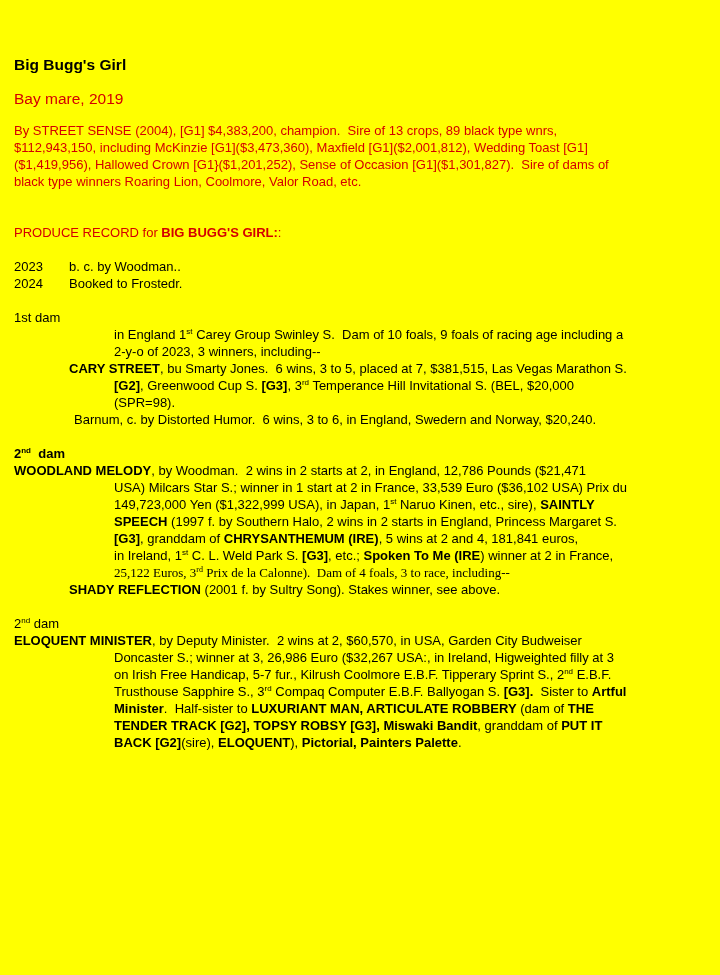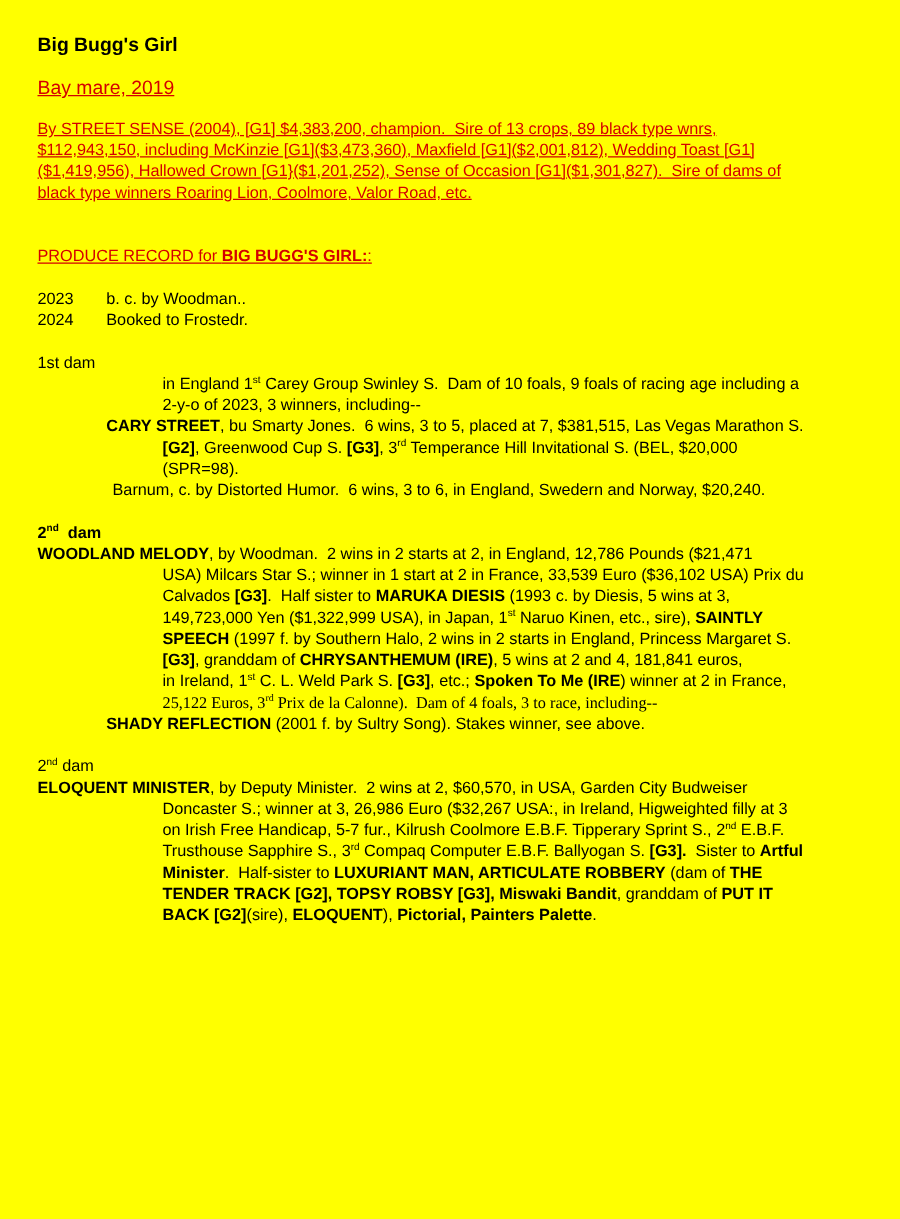--- a/index.html
+++ b/index.html
@@ -11,22 +11,23 @@
     height: 975px;
     background: #ffff00;
     font-family: "Liberation Sans", sans-serif;
     color: #000000;
     overflow: hidden;
   }
   .page {
     box-sizing: border-box;
     width: 720px;
     height: 851px;
-    padding: 26px 18px 0 30px;
+    padding: 26px 18px 0 14px;
     background: #ffff00;
+    margin-top: 28px;
   }
   .line {
     white-space: pre;
     font-size: 13px;
     line-height: 17px;
     height: 17px;
     color: #000000;
   }
   .line.title {
     font-size: 15.5px;
@@ -35,21 +36,21 @@
     font-weight: bold;
     margin-bottom: 12px;
   }
   .line.subtitle {
     font-size: 15.5px;
     line-height: 22px;
     height: 22px;
     margin-bottom: 12px;
   }
   .b { font-weight: bold; }
-  .r { color: #d40000; text-decoration: underline; }
+  .r { color: #d40000; }
   sup {
     font-size: 8px;
     line-height: 0;
     vertical-align: 5px;
   }
   .tab { display: inline-block; }
 </style>
 </head>
 <body>
 
@@ -72,21 +73,20 @@
       <div class="line" style="padding-left: 100px;"><span>in England 1</span><sup>st</sup><span> Carey Group Swinley S.  Dam of 10 foals, 9 foals of racing age including a</span></div>
       <div class="line" style="padding-left: 100px;"><span>2-y-o of 2023, 3 winners, including--</span></div>
       <div class="line" style="padding-left: 55px;"><span class="b">CARY STREET</span><span>, bu Smarty Jones.  6 wins, 3 to 5, placed at 7, $381,515, Las Vegas Marathon S.</span></div>
       <div class="line" style="padding-left: 100px;"><span class="b">[G2]</span><span>, Greenwood Cup S. </span><span class="b">[G3]</span><span>, 3</span><sup>rd</sup><span> Temperance Hill Invitational S. (BEL, $20,000</span></div>
       <div class="line" style="padding-left: 100px;"><span>(SPR=98).</span></div>
       <div class="line" style="padding-left: 60px;"><span>Barnum, c. by Distorted Humor.  6 wins, 3 to 6, in England, Swedern and Norway, $20,240.</span></div>
       <div class="line">&nbsp;</div>
       <div class="line"><span class="b">2</span><sup class="b">nd</sup><span class="b">  dam</span></div>
       <div class="line"><span class="b">WOODLAND MELODY</span><span>, by Woodman.  2 wins in 2 starts at 2, in England, 12,786 Pounds ($21,471</span></div>
       <div class="line" style="padding-left: 100px;"><span>USA) Milcars Star S.; winner in 1 start at 2 in France, 33,539 Euro ($36,102 USA) Prix du</span></div>
-      <div class="line" style="padding-left: 100px;"><span>Calvados </span><span class="b">[G3]</span><span>.  Half sister to </span><span class="b">MARUKA DIESIS</span><span> (1993 c. by Diesis, 5 wins at 3,</span></div>
       <div class="line" style="padding-left: 100px;"><span>149,723,000 Yen ($1,322,999 USA), in Japan, 1</span><sup>st</sup><span> Naruo Kinen, etc., sire), </span><span class="b">SAINTLY</span></div>
       <div class="line" style="padding-left: 100px;"><span class="b">SPEECH</span><span> (1997 f. by Southern Halo, 2 wins in 2 starts in England, Princess Margaret S.</span></div>
       <div class="line" style="padding-left: 100px;"><span class="b">[G3]</span><span>, granddam of </span><span class="b">CHRYSANTHEMUM (IRE)</span><span>, 5 wins at 2 and 4, 181,841 euros,</span></div>
       <div class="line" style="padding-left: 100px;"><span>in Ireland, 1</span><sup>st</sup><span> C. L. Weld Park S. </span><span class="b">[G3]</span><span>, etc.; </span><span class="b">Spoken To Me (IRE</span><span>) winner at 2 in France,</span></div>
       <div class="line" style="padding-left: 100px; font-family: Liberation Serif, serif;"><span>25,122 Euros, 3</span><sup>rd</sup><span> Prix de la Calonne).  Dam of 4 foals, 3 to race, including--</span></div>
       <div class="line" style="padding-left: 55px;"><span class="b">SHADY REFLECTION</span><span> (2001 f. by Sultry Song). Stakes winner, see above.</span></div>
       <div class="line">&nbsp;</div>
       <div class="line"><span>2</span><sup>nd</sup><span> dam</span></div>
       <div class="line"><span class="b">ELOQUENT MINISTER</span><span>, by Deputy Minister.  2 wins at 2, $60,570, in USA, Garden City Budweiser</span></div>
       <div class="line" style="padding-left: 100px;"><span>Doncaster S.; winner at 3, 26,986 Euro ($32,267 USA:, in Ireland, Higweighted filly at 3</span></div>

